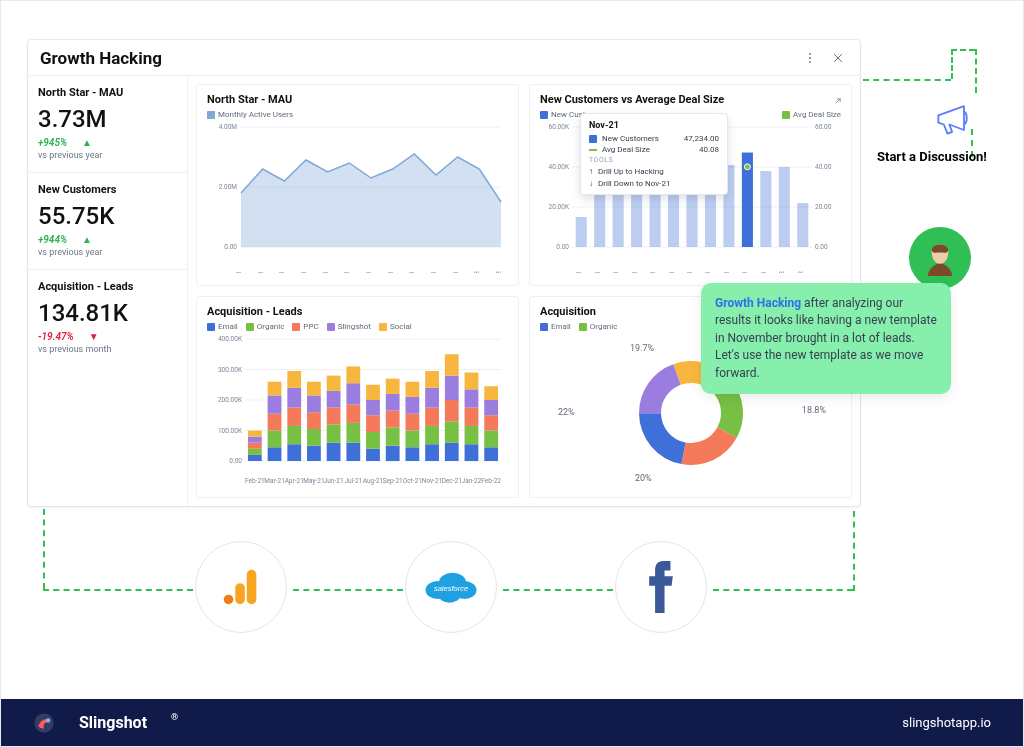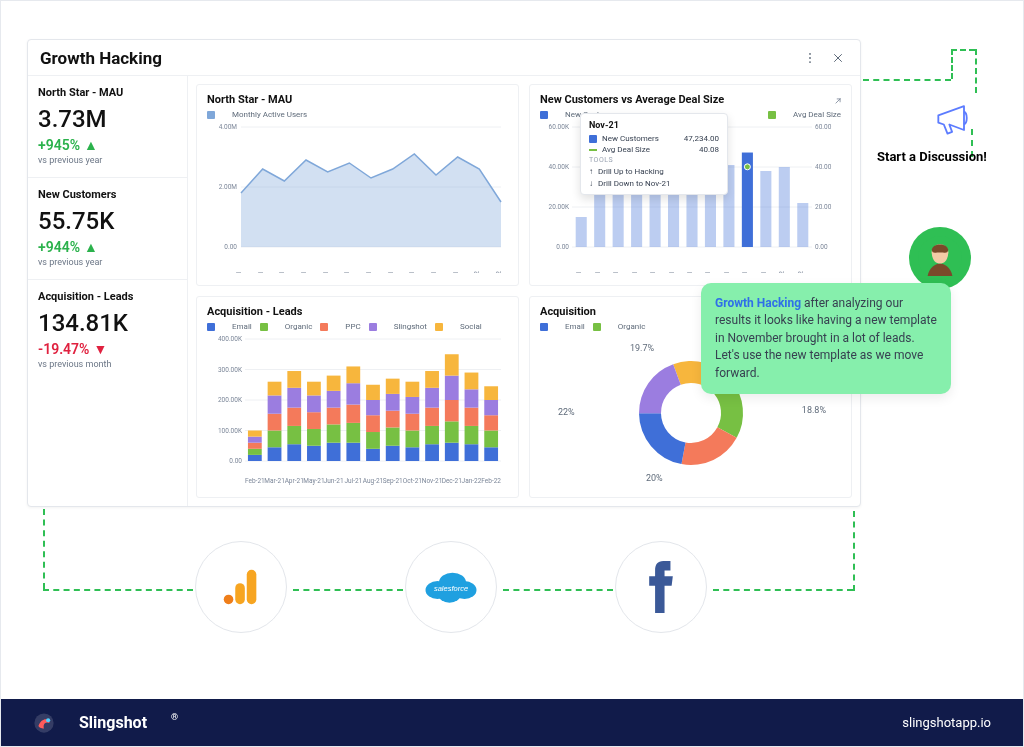--- a/index.html
+++ b/index.html
@@ -13,30 +13,30 @@
   .panel-header { display:flex; align-items:center; height:36px; padding:0 12px; border-bottom:1px solid #eef0f3;}
   .panel-title { font-weight:700; font-size:17px; color:#111;}
   .panel-actions { margin-left:auto; display:flex; gap:8px; }
   .icon-btn { width:20px; height:20px; display:flex; align-items:center; justify-content:center; color:#5f6b7a; cursor:pointer;}
   .panel-body { display:flex; height:calc(100% - 36px); }
   .sidecol { width:160px; border-right:1px solid #eef0f3; display:flex; flex-direction:column; }
   .kpi { border-bottom:1px solid #eef0f3; padding:10px 10px 12px; }
   .kpi:last-child { border-bottom:none; }
   .kpi-title { font-weight:700; font-size:11px; color:#111; margin-bottom:6px;}
   .kpi-value { font-size:24px; font-weight:500; color:#111; margin-bottom:4px; }
-  .kpi-delta { font-size:14px; font-weight:600; display:flex; align-items:center; gap:4px; }
+  .kpi-delta { font-size:10px; font-weight:600; display:flex; align-items:center; gap:15px;font-style:italic; }
   .kpi-delta.pos { color:#2bb24c; }
   .kpi-delta.neg { color:#e0213f; }
   .kpi-note { font-size:9px; color:#6b7686; margin-top:2px;}
   .maincol { flex:1; padding:8px; display:grid; grid-template-columns: 1fr 1fr; grid-template-rows: 1fr 1fr; gap:10px; }
   .card { border:1px solid #eef0f3; border-radius:3px; padding:8px 10px 6px; position:relative; }
   .card-title { font-weight:700; font-size:11px; color:#111; margin-bottom:4px; display:flex; align-items:center;}
   .card-expand { position:absolute; top:6px; right:8px; color:#7c8799; }
   .legend { display:flex; flex-wrap:wrap; gap:8px; font-size:8px; color:#5f6b7a; margin-bottom:4px;}
-  .legend span { display:inline-flex; align-items:center; gap:17px;}
+  .legend span { display:inline-flex; align-items:center; gap:3px;}
   .sw { width:8px; height:8px; display:inline-block; border-radius:1px;}
   .axis-lbl { font-size:6.5px; fill:#7c8799; }
   .gridline { stroke:#eef0f3; stroke-width:1; }
   .bar-cat-lbl { font-size:6.5px; fill:#7c8799; }
   
   .donut-wrap { display:flex; align-items:center; justify-content:center; height:150px; position:relative;}
   .donut-label { position:absolute; font-size:9px; color:#5f6b7a;}
   
   .bubble {
     position:absolute; left:700px; top:282px; width:250px; padding:12px 14px;
@@ -384,21 +384,21 @@
           <div class="donut-wrap">
             <svg id="svg-donut" width="160" height="150">
                 <path d="M62.169314012316526,29.152618931936296 A52,52 0 0 1 120.33521835675421,45.18125291677091 L103.27031828274282,59.066107451983214 A30,30 0 0 0 69.71306577633646,49.81881861457863 Z" fill="#f7b63d"></path>
                 <path d="M120.33521835675421,45.18125291677091 A52,52 0 0 1 125.67834762876254,102.84931705109665 L106.35289286274762,92.33614445255576 A30,30 0 0 0 103.27031828274282,59.066107451983214 Z" fill="#77c043"></path>
                 <path d="M125.67834762876254,102.84931705109665 A52,52 0 0 1 70.48228078532446,129.12155143332993 L74.5090081453795,107.49320274999803 A30,30 0 0 0 106.35289286274762,92.33614445255576 Z" fill="#f47a5b"></path>
                 <path d="M70.48228078532446,129.12155143332993 A52,52 0 0 1 28.00050905126539,78.23008927064785 L50.00029368342234,78.13274380998915 A30,30 0 0 0 74.5090081453795,107.49320274999803 Z" fill="#3f6fd8"></path>
                 <path d="M28.00050905126539,78.23008927064785 A52,52 0 0 1 62.16931401231649,29.15261893193631 L69.71306577633644,49.81881861457864 A30,30 0 0 0 50.00029368342234,78.13274380998915 Z" fill="#9b7de0"></path>
               </svg>
             <div class="donut-label" style="top:8px; left:90px">19.7%</div>
             <div class="donut-label" style="top:70px; right:15px">18.8%</div>
-            <div class="donut-label" style="bottom:2px; left:106px">20%</div>
+            <div class="donut-label" style="bottom:2px; left:95px">20%</div>
             <div class="donut-label" style="top:72px; left:18px">22%</div>
           </div>
         </div>
 
       </div>
     </div>
   </div>
 
   <div class="megaphone">
     <svg width="44" height="44" viewBox="0 0 48 48">

